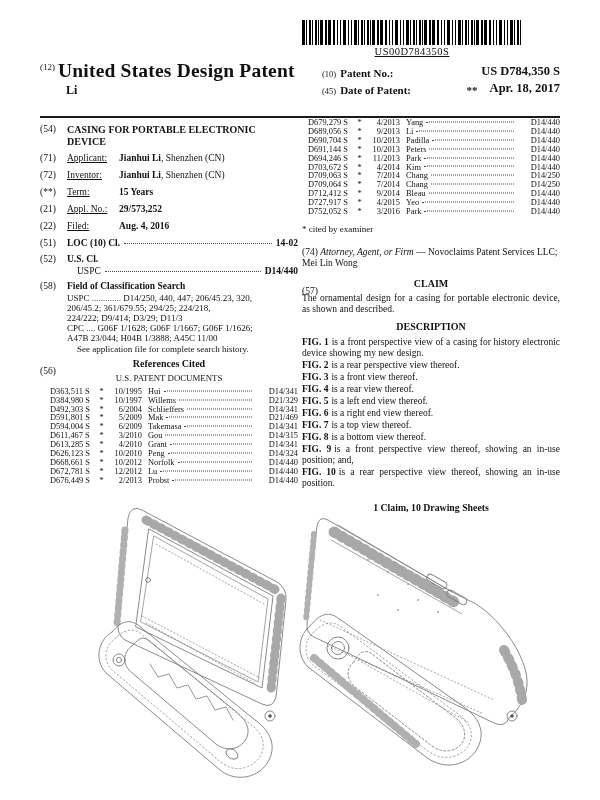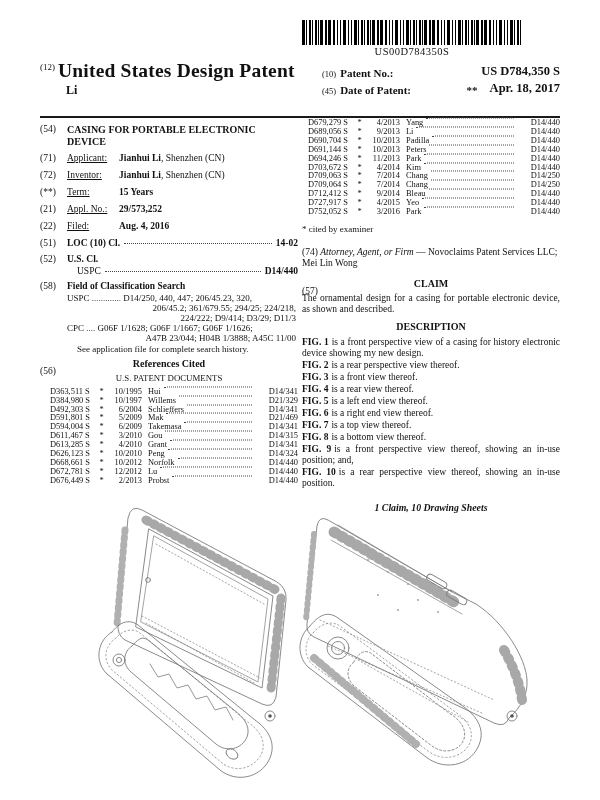--- a/index.html
+++ b/index.html
@@ -4,21 +4,21 @@
 <style>
   html,body{margin:0;padding:0;background:#ffffff;}
   .page{
     position:relative;width:600px;height:800px;background:#fff;overflow:hidden;
     font-family:"Liberation Serif","DejaVu Serif",serif;color:#111;
   }
   
   .barcode{position:absolute;left:288px;top:20px;width:248px;text-align:center;}
   .barcode-bars{height:25px;display:flex;justify-content:center;align-items:stretch;}
   .barcode-bars i{display:block;height:100%;background:#000;flex:none;}
-  .barcode-text{font-size:10.5px;margin-top:1px;letter-spacing:.5px;}
+  .barcode-text{font-size:10.5px;margin-top:1px;letter-spacing:.5px;text-decoration:underline;}
   
   .header{position:absolute;left:40px;right:40px;top:60px;display:flex;justify-content:space-between;}
   .code12{font-size:9px;vertical-align:7px;margin-right:3px;}
   .main-title{font-size:19.5px;font-weight:bold;letter-spacing:.2px;white-space:nowrap;}
   .inventor-name{margin-left:26px;font-size:12px;font-weight:bold;margin-top:1px;}
   .header-right{width:238px;padding-top:4px;flex:none;}
   .hr-row{display:flex;align-items:flex-end;margin-bottom:2px;}
   .hr-code{font-size:8.5px;margin-right:4px;}
   .hr-label{font-weight:bold;font-size:11px;}
   .hr-value{margin-left:auto;font-weight:bold;font-size:12.5px;white-space:nowrap;}
@@ -32,46 +32,46 @@
   .field{display:flex;margin-bottom:5.5px;}
   .fcode{flex:none;width:27px;}
   .fbody{flex:1;min-width:0;}
   .f54 .fbody{font-weight:bold;font-size:10px;line-height:1.18;padding-right:26px;}
   .flabel{display:inline-block;width:52px;text-decoration:underline;}
   .bold{font-weight:bold;}
   .lrow{display:flex;align-items:baseline;}
   .leader{flex:1;border-bottom:1px dotted #444;margin:0 4px;transform:translateY(-2px);min-width:10px;}
   .uspc-line{display:flex;align-items:baseline;padding-left:10px;}
   .fcs-line{font-size:9px;line-height:10.2px;}
-  .ra{text-align:right;padding-right:2px;}
+  .ra{text-align:left;padding-right:2px;}
   .fcs-note{padding-left:10px;}
   .sec-row{position:relative;text-align:center;margin:2px 0 3px;}
   .sec-code{position:absolute;left:0;top:8px;}
   .sec-title{font-weight:bold;font-size:10px;}
   .sub-head{text-align:center;font-size:8.8px;margin-bottom:4px;}
   
   .cit-row{display:flex;align-items:baseline;font-size:8.4px;line-height:8.9px;}
   .pn{flex:none;width:47px;}
   .star{flex:none;width:9px;text-align:center;}
   .pdate{flex:none;width:36px;text-align:right;margin-right:6px;}
-  .pname{flex:1;display:flex;align-items:flex-start;min-width:0;}
+  .pname{flex:1;display:flex;align-items:center;min-width:0;}
   .pname .leader{transform:translateY(-1.5px);margin:0 3px;}
   .pcls{flex:none;width:43px;text-align:right;}
   .citations{padding-left:10px;}
   
   .cited-by{margin:7px 0 12px;font-size:9px;}
   .examiner{margin:0 0 2px;}
   .attorney{margin:0 0 8px;}
   .ital{font-style:italic;}
   .claim-text,.fig-line{text-align:justify;margin:0;}
   .claim-text{margin-bottom:5px;}
   .desc-head{margin:3px 0 4px;}
   .fig-line{line-height:11px;margin-bottom:1px;}
   .fig-label{font-weight:bold;margin-right:3px;}
-  .sheets-note{text-align:center;font-weight:bold;margin-top:13px;font-size:9.8px;font-style:italic;}
+  .sheets-note{text-align:center;font-weight:bold;margin-top:13px;font-size:9.8px;}
   
   .drawing{position:absolute;}
   .drawing-left{left:92px;top:492px;width:212px;height:290px;}
   .drawing-right{left:298px;top:500px;width:252px;height:270px;}
 </style>
 </head>
 <body>
 
 <div class="page">
 

